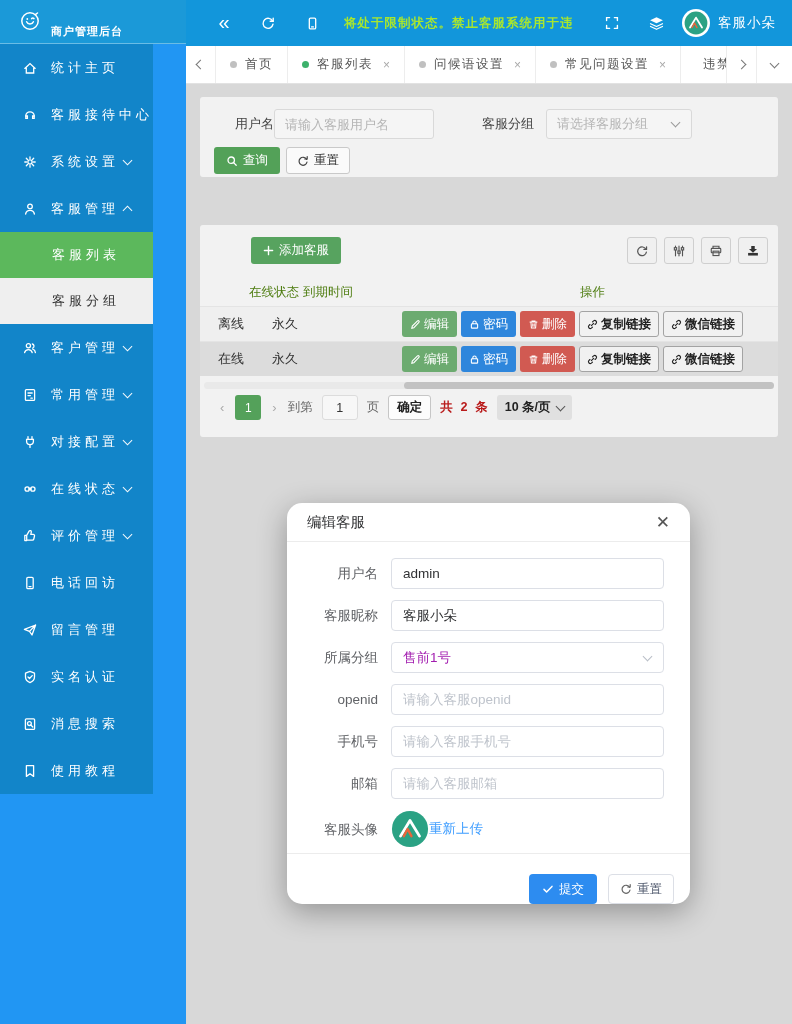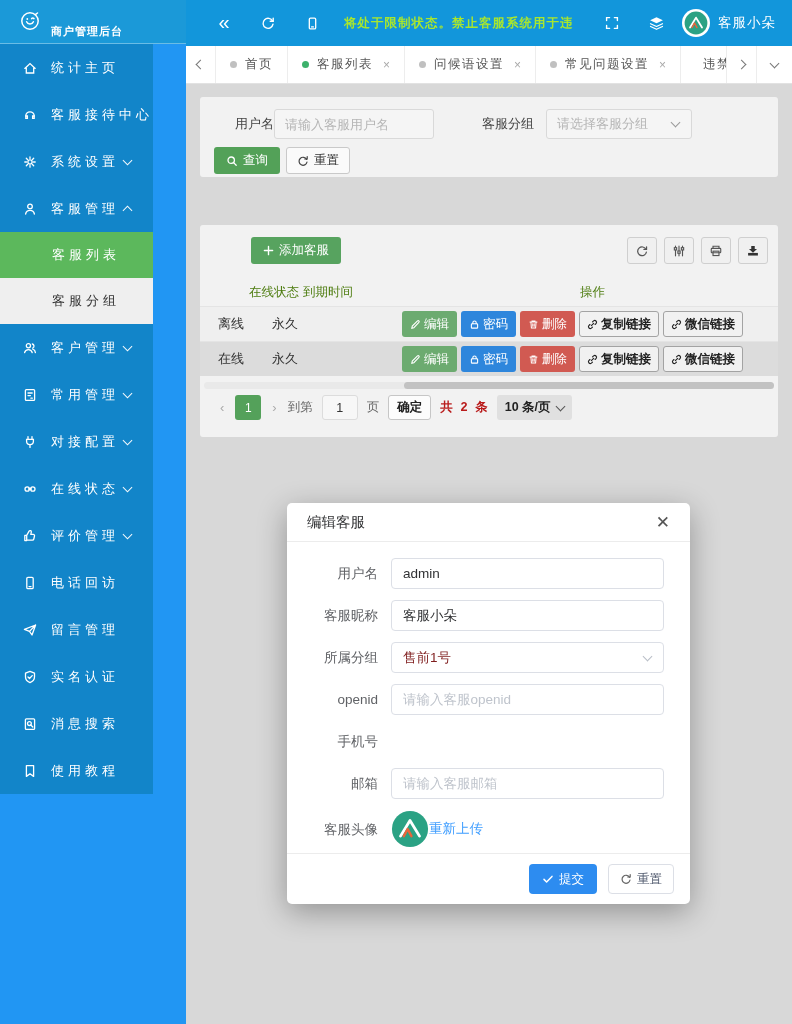--- a/index.html
+++ b/index.html
@@ -100,39 +100,39 @@
   .pg-input { width:36px; height:25px; background:#f7f7f7; border:1px solid #dcdcdc; border-radius:3px; text-align:center;
               font-size:12.5px; color:#333; font-family:inherit; }
   .pg-btn { height:25px; padding:0 8px; background:#fcfcfc; border:1px solid #c6c6c6; border-radius:3px; font-weight:bold;
             color:#222; font-size:12.5px; display:flex; align-items:center; cursor:pointer; }
   .pg-total { color:#b91c1c; font-weight:bold;font-family:Liberation Mono, monospace; }
   .pg-size { height:25px; padding:0 8px; background:#e0e0e0; border-radius:3px; display:flex; align-items:center; gap:6px;
              color:#222; font-weight:bold; font-size:12.5px; cursor:pointer; }
   .pg-size .gchev { margin-top:-2px; }
 
   
-  .dialog { position:absolute; left:287px; top:503px; width:403px; height:401px; background:#fff; border-radius:5px;
+  .dialog { position:absolute; left:287px; top:503px; width:403px; height:401px; background:#fff; border-radius:15px;
             box-shadow:0 8px 30px rgba(0,0,0,.32); z-index:20; }
   .dlg-head { height:39px; display:flex; align-items:center; padding:0 20px; border-bottom:1px solid #ececec; }
   .dlg-title { font-size:14.5px; color:#303133; }
   .dlg-close { margin-left:auto; font-size:17px; color:#555; cursor:pointer; line-height:1; }
   .dlg-body { padding:16px 26px 2px 16px; }
   .drow { display:flex; margin-bottom:11px; }
   .dlabel { width:88px; text-align:right; padding-right:13px; font-size:13.5px; color:#606266; line-height:31px; white-space:nowrap; }
   .dfield { flex:1; height:31px; border:1px solid #dcdfe6; border-radius:4px; padding:0 11px; font-size:13.5px; color:#303133;
             font-family:inherit; background:#fff; }
   .dfield::placeholder { color:#bfc4cc; }
-  .dselect { flex:1; height:31px; border:1px solid #dcdfe6; border-radius:4px; padding:0 11px; font-size:13.5px; color:#7f1d1d;
+  .dselect { flex:1; height:31px; border:1px solid #dcdfe6; border-radius:4px; padding:0 11px; font-size:13.5px; color:#a21caf;
              display:flex; align-items:center; position:relative; cursor:pointer; }
   .dselect .gchev { position:absolute; right:12px; top:13px; border-color:#b9bec7; }
   .avatar-row { display:flex; align-items:center; margin:6px 0 2px; }
   .dlg-avatar { width:38px; height:38px; cursor:pointer; }
   .reupload { color:#409eff; font-size:13.5px; cursor:pointer; }
   .dlg-foot { position:absolute; left:0; right:0; bottom:0; height:51px; border-top:1px solid #ececec; display:flex;
-              align-items:center; justify-content:flex-end; gap:11px; padding:0 16px; }
+              align-items:flex-end; justify-content:flex-end; gap:11px; padding:0 16px; }
   .btn-submit { background:#2d8cf0; color:#fff; height:30px; padding:0 12px; border-radius:4px; }
   .btn-reset2 { background:#fff; color:#515a6e; border-color:#dcdfe6; height:30px; padding:0 11px; border-radius:4px; }
 </style>
 </head>
 <body>
 
 <div class="app">
 
   <aside class="sidebar">
     <div class="logo">
@@ -531,20 +531,21 @@
           <span>售前1号</span>
           <span class="gchev ddown"></span>
         </div>
       </div>
       <div class="drow">
         <span class="dlabel">openid</span>
         <input class="dfield" placeholder="请输入客服openid" style="">
       </div>
       <div class="drow">
         <span class="dlabel">手机号</span>
+        <input class="dfield" placeholder="请输入客服手机号" style="">
       </div>
       <div class="drow">
         <span class="dlabel">邮箱</span>
         <input class="dfield" placeholder="请输入客服邮箱" style="">
       </div>
       <div class="avatar-row">
         <span class="dlabel">客服头像</span>
         <span class="dlg-avatar">
           <svg width="38" height="38" viewBox="0 0 40 40">
               <circle cx="20" cy="20" r="19" fill="#2ba284"></circle>

